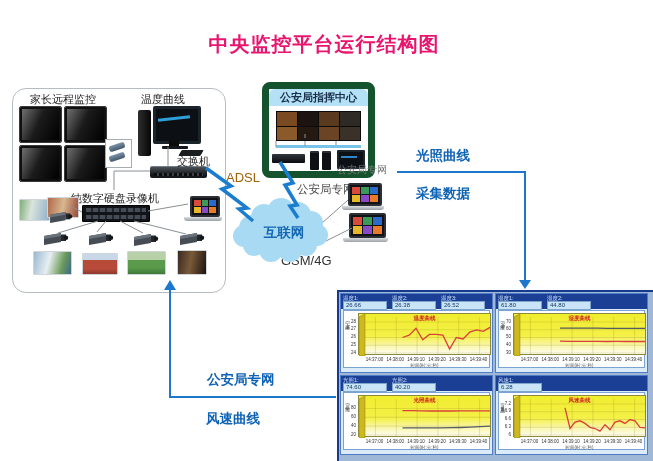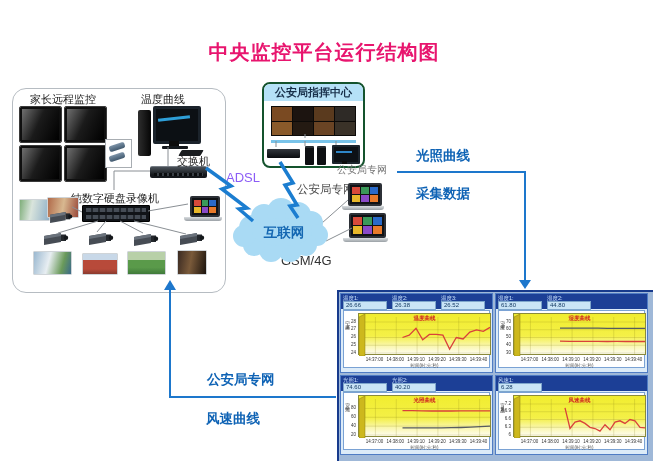--- a/index.html
+++ b/index.html
@@ -50,21 +50,21 @@
   
   .lt-screen{position:relative;background:#101215;border:2px solid #2c3036;border-radius:2px;}
   .lt-tiles{position:absolute;inset:2px;display:grid;grid-template-columns:repeat(3,1fr);grid-template-rows:repeat(2,1fr);gap:1px;}
   .lt-tiles b{display:block;}
   .lt-tiles b:nth-child(1){background:#d84a3a}.lt-tiles b:nth-child(2){background:#3a9a5a}
   .lt-tiles b:nth-child(3){background:#2a6ac8}.lt-tiles b:nth-child(4){background:#e8b82a}
   .lt-tiles b:nth-child(5){background:#8a4ac8}.lt-tiles b:nth-child(6){background:#e87a2a}
   .lt-base{height:4px;background:linear-gradient(#dadee1,#9aa0a5);border-radius:0 0 3px 3px;margin:0 -4px;}
 
   
-  .cmdbox{left:262px;top:82px;width:99px;height:82px;background:#fff;border:2px solid #14532d;border-radius:8px;}
+  .cmdbox{left:262px;top:82px;width:99px;height:82px;background:#fff;border:7px solid #14532d;border-radius:8px;}
   .cmdhdr{position:absolute;left:0;top:0;right:0;height:17px;background:#b5e1f7;border-radius:6px 6px 0 0;
           font-size:11px;font-weight:bold;color:#18304a;text-align:center;line-height:17px;}
   .vwall{position:absolute;left:7px;top:22px;width:85px;height:30px;background:#0c0a08;display:grid;
          grid-template-columns:repeat(4,1fr);grid-template-rows:repeat(2,1fr);gap:1px;padding:1px;box-sizing:border-box;}
   .bluebar{position:absolute;left:7px;top:56px;width:85px;height:3px;background:#79c3e9;}
   .cdvr{position:absolute;left:3px;top:65px;width:33px;height:9px;background:linear-gradient(#32373d,#0a0c0f);border-radius:1px;}
   .spk{position:absolute;top:62px;width:9px;height:17px;background:#0e1013;border-top:2px solid #272c31;border-radius:1px;}
   .cmon-s{position:absolute;left:68px;top:61px;width:24px;height:15px;background:#0d1116;border:2px solid #1c242c;border-radius:1px;}
   .cmon-s i{position:absolute;left:2px;top:4px;width:16px;height:2px;background:#2e86c8;}
   .cmon-st{position:absolute;left:78px;top:77px;width:5px;height:3px;background:#0c0c0c;}
@@ -86,21 +86,21 @@
   .ctitle{position:absolute;left:0;right:0;top:1px;text-align:center;font-size:5.5px;font-weight:bold;color:#cf2020;}
   .yticks span{position:absolute;right:1px;font-size:4.5px;color:#333;line-height:5px;}
   .yticks{position:absolute;left:0;top:0;width:13px;height:46px;}
   .ylab{position:absolute;left:1px;top:10px;writing-mode:vertical-rl;font-size:4.5px;color:#444;}
   .xticks{position:absolute;left:14px;top:46px;width:133px;height:6px;}
   .xticks span{position:absolute;width:24px;text-align:center;font-size:4.5px;color:#333;line-height:6px;}
   .xlab{position:absolute;left:14px;top:52px;width:133px;text-align:center;font-size:4.5px;color:#444;}
 
   .overlay{position:absolute;left:0;top:0;z-index:50;pointer-events:none;}
   .pagetitle{position:absolute;left:0;top:31px;width:648px;text-align:center;
-             font-size:20px;font-weight:bold;color:#e8156e;letter-spacing:1px;margin-top:8px;}
+             font-size:20px;font-weight:bold;color:#e8156e;letter-spacing:1px;}
 </style>
 </head>
 <body>
 
 <div class="stage">
 
   <div class="pagetitle">中央监控平台运行结构图</div>
 
   <div class="abs leftbox"></div>
   <div class="lbl" style="left:30px;top:92px;">家长远程监控</div>
@@ -204,21 +204,21 @@
     <div class="bluebar"></div>
     <div class="cdvr"></div>
     <div class="spk" style="left:41px;"></div>
     <div class="spk" style="left:53px;"></div>
     <div class="cmon-s">
         <i></i>
       </div>
     <div class="cmon-st"></div>
   </div>
 
-  <div class="net" style="left:226px;top:170px;font-size:13px;color:#8b5cf6;">ADSL</div>
+  <div class="net" style="left:226px;top:170px;font-size:13px;color:#a16207;">ADSL</div>
   <div class="net" style="left:297px;top:182px;font-size:11.5px;color:#4a4a4a;">公安局专网</div>
   <div class="net" style="left:337px;top:163px;font-size:10px;color:#777;">公安局专网</div>
   <div class="net" style="left:281px;top:253px;font-size:13px;color:#333;">GSM/4G</div>
   <div class="net cloudtxt">互联网</div>
 
   <div class="abs" style="left:346px;top:183px;width:34px;">
     <div class="lt-screen" style="width:30px;height:19px;margin-left:2px;">
         <div class="lt-tiles">
           <b></b>
           <b></b>

